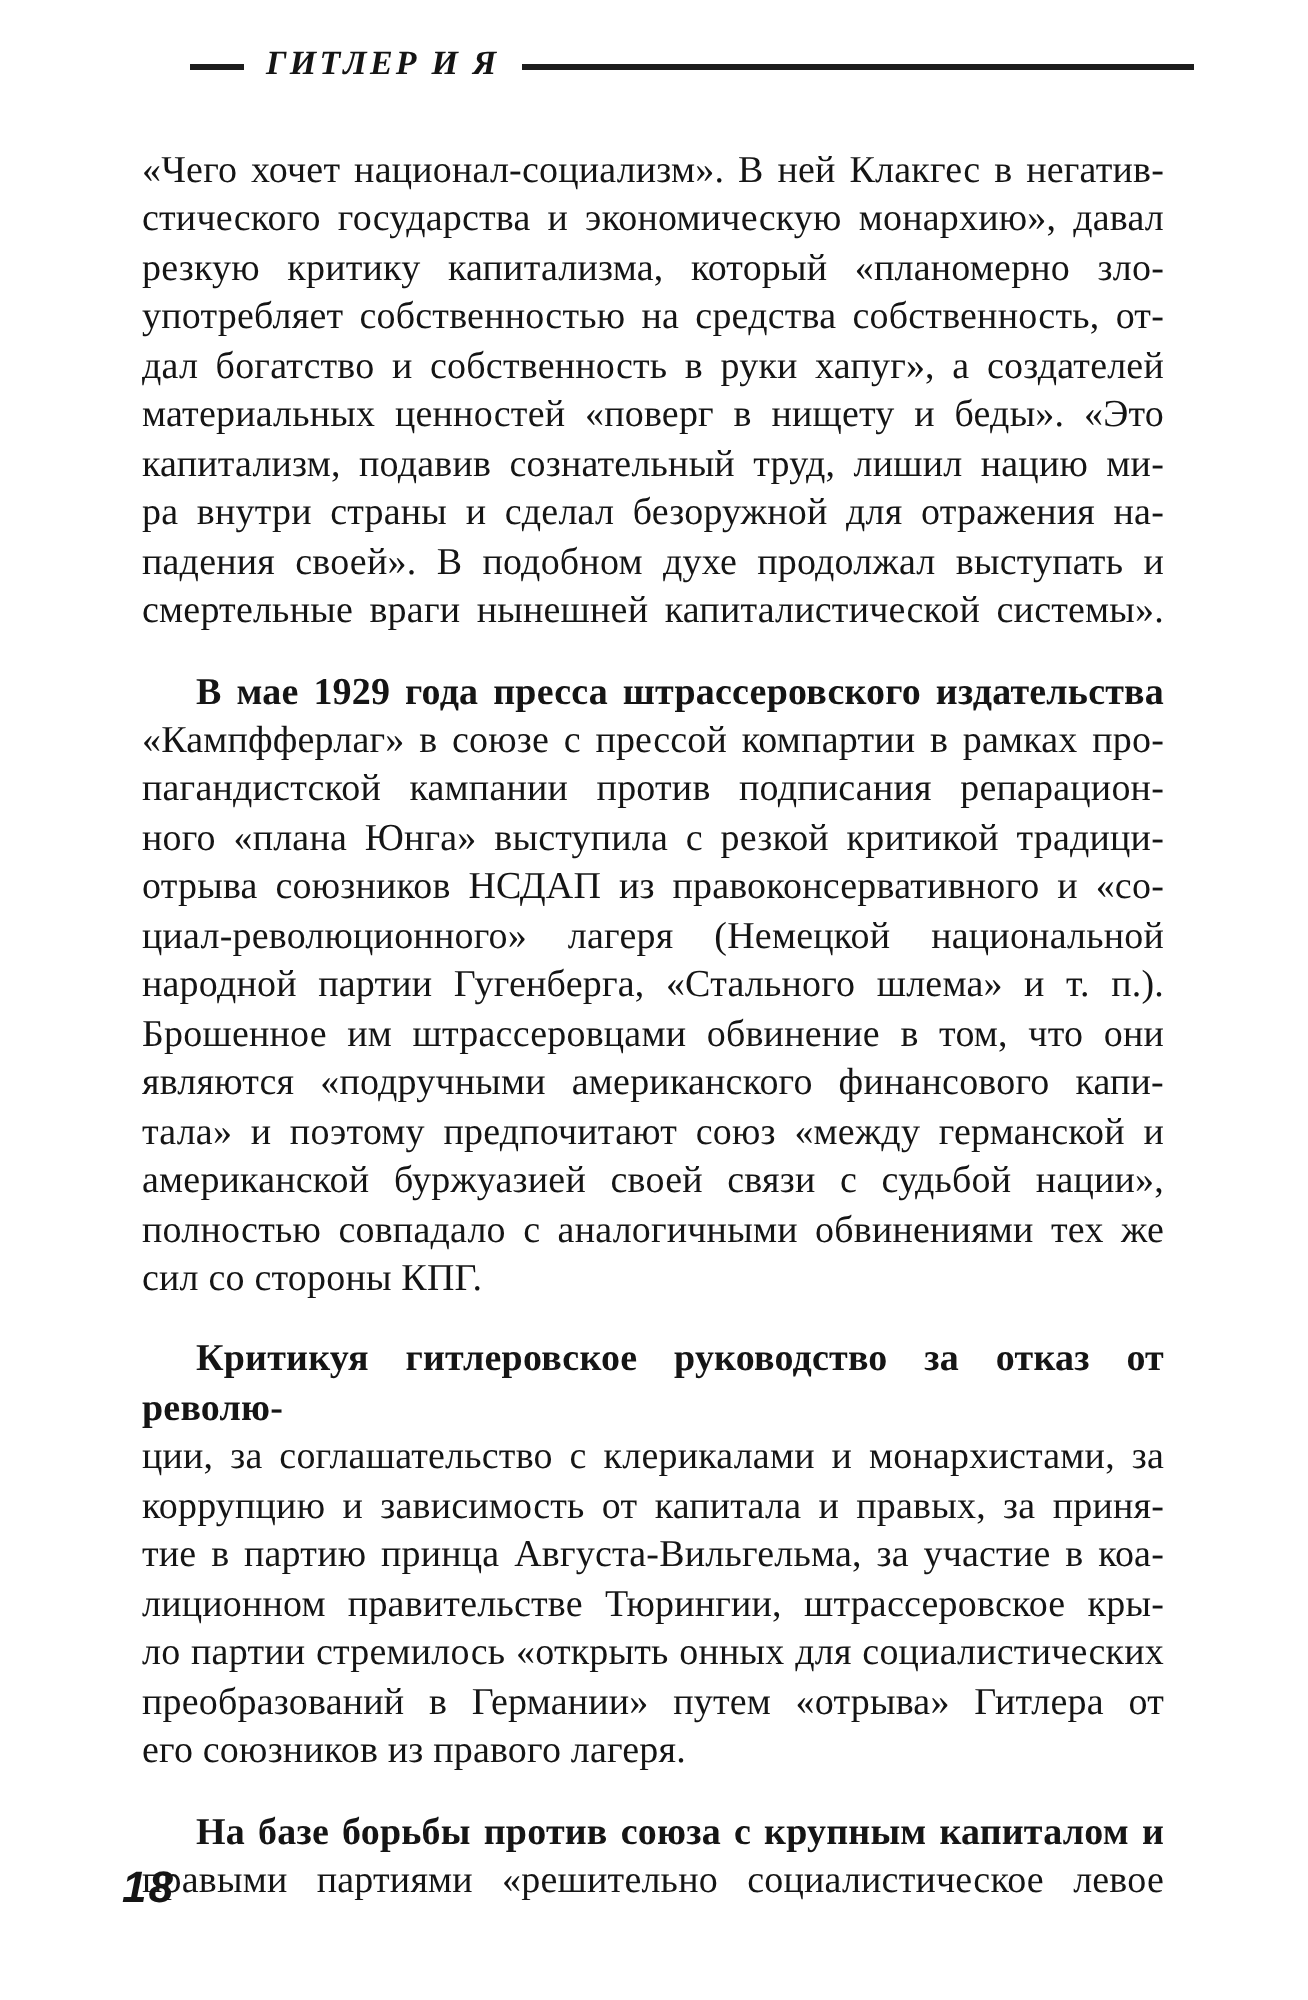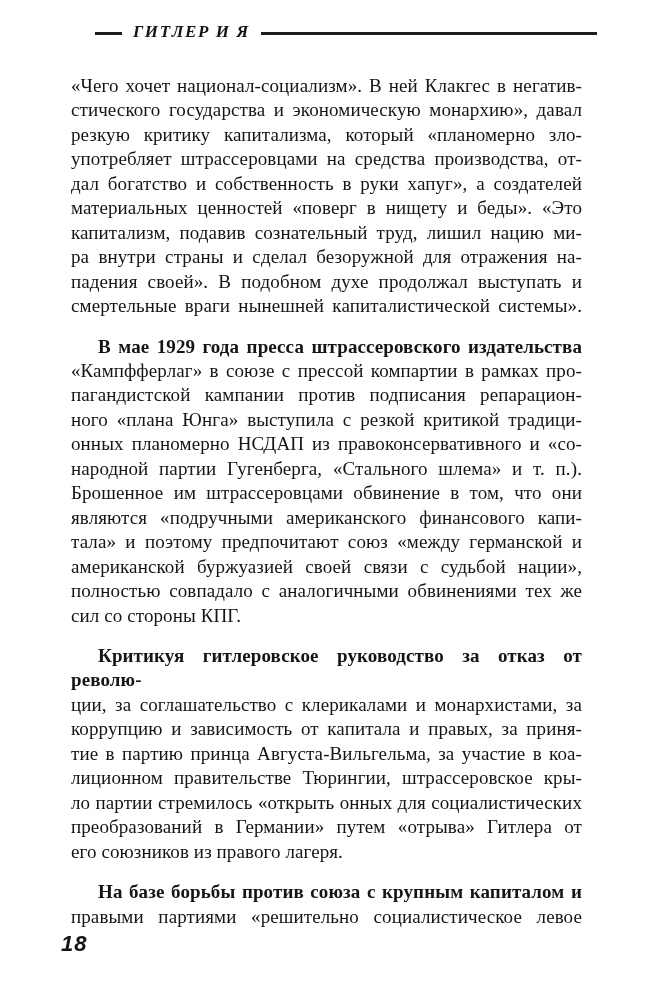--- a/index.html
+++ b/index.html
@@ -84,34 +84,35 @@
     <div class="header-rule left"></div>
     <div class="header-title">ГИТЛЕР И Я</div>
     <div class="header-rule right"></div>
   </div>
 
   <div class="text-block">
       <div class="paragraph">
         <div class="line justify">«Чего хочет национал-социализм». В ней Клакгес в негатив-</div>
         <div class="line justify">стического государства и экономическую монархию», давал</div>
         <div class="line justify">резкую критику капитализма, который «планомерно зло-</div>
-        <div class="line justify">употребляет штрассеровцами на средства производства, от-</div>
+        <div class="line justify">употребляет собственностью на средства собственность, от-</div>
         <div class="line justify">дал богатство и собственность в руки хапуг», а создателей</div>
         <div class="line justify">материальных ценностей «поверг в нищету и беды». «Это</div>
         <div class="line justify">капитализм, подавив сознательный труд, лишил нацию ми-</div>
         <div class="line justify">ра внутри страны и сделал безоружной для отражения на-</div>
         <div class="line justify">падения своей». В подобном духе продолжал выступать и</div>
         <div class="line justify">смертельные враги нынешней капиталистической системы».</div>
       </div>
       <div class="paragraph">
         <div class="line indent justify">В мае 1929 года пресса штрассеровского издательства</div>
         <div class="line justify">«Кампфферлаг» в союзе с прессой компартии в рамках про-</div>
         <div class="line justify">пагандистской кампании против подписания репарацион-</div>
         <div class="line justify">ного «плана Юнга» выступила с резкой критикой традици-</div>
-        <div class="line justify">онных планомерно НСДАП из правоконсервативного и «со-</div>
+        <div class="line justify">отрыва союзников НСДАП из правоконсервативного и «со-</div>
+        <div class="line justify">циал-революционного» лагеря (Немецкой национальной</div>
         <div class="line justify">народной партии Гугенберга, «Стального шлема» и т. п.).</div>
         <div class="line justify">Брошенное им штрассеровцами обвинение в том, что они</div>
         <div class="line justify">являются «подручными американского финансового капи-</div>
         <div class="line justify">тала» и поэтому предпочитают союз «между германской и</div>
         <div class="line justify">американской буржуазией своей связи с судьбой нации»,</div>
         <div class="line justify">полностью совпадало с аналогичными обвинениями тех же</div>
         <div class="line">сил со стороны КПГ.</div>
       </div>
       <div class="paragraph">
         <div class="line indent justify">Критикуя гитлеровское руководство за отказ от револю-</div>

